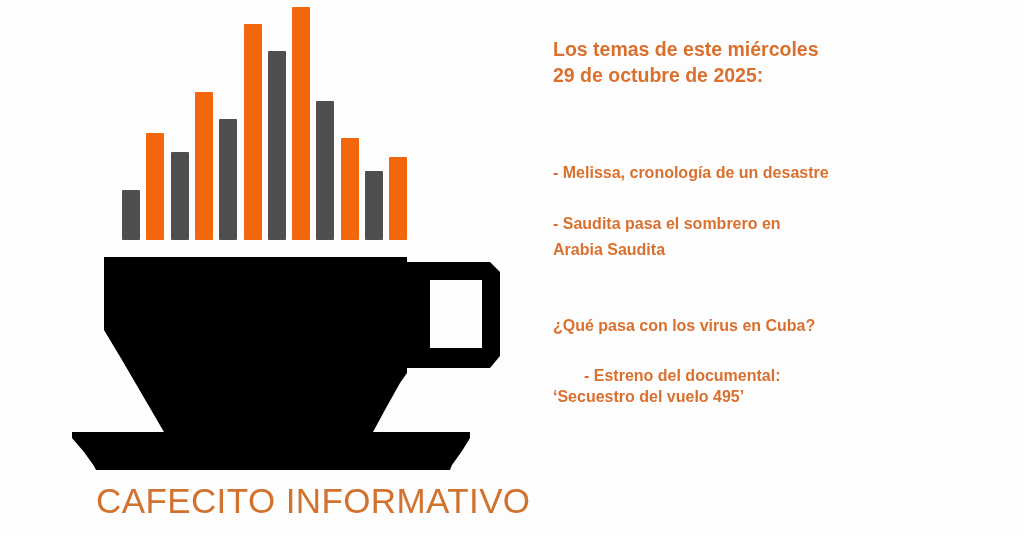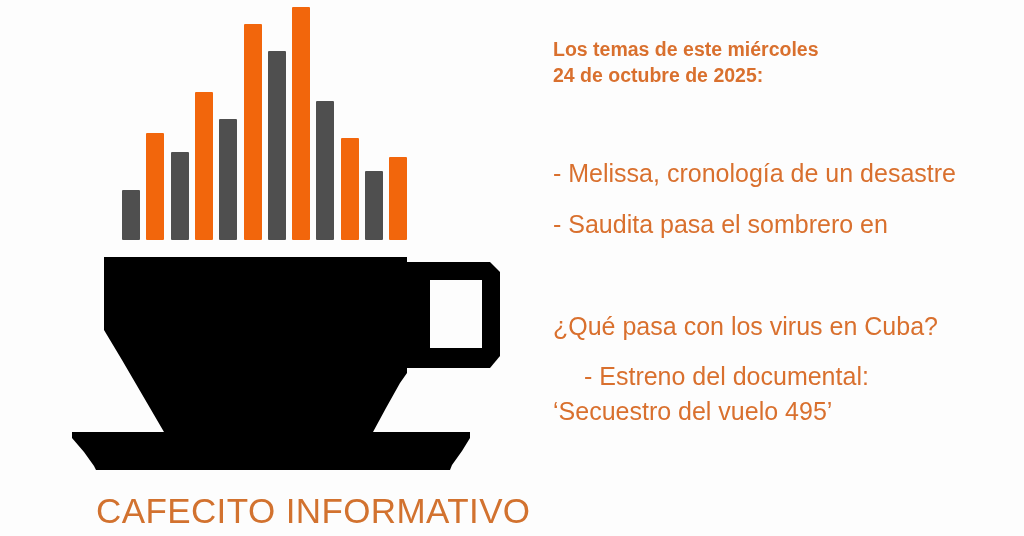--- a/index.html
+++ b/index.html
@@ -51,21 +51,21 @@
     left: 60px;
     top: 248px;
     width: 450px;
     height: 240px;
   }
 
   
   #wordmark {
     position: absolute;
     left: 96px;
-    top: 492px;
+    top: 482px;
     width: 420px;
     font-size: 35px;
     font-weight: 400;
     letter-spacing: 0.4px;
     color: #D2722F;
     white-space: nowrap;
     line-height: 1.1;
   }
 
   
@@ -73,22 +73,22 @@
     position: absolute;
     left: 553px;
     top: 0;
     width: 460px;
     height: 536px;
     color: #D9702E;
   }
   .topic-line {
     position: absolute;
     left: 0;
-    font-size: 25px;
-    font-weight: normal;
+    font-size: 16px;
+    font-weight: bold;
     line-height: 26px;
     white-space: nowrap;
     color: #D9702E;
   }
   .heading-line { font-size: 19.5px; font-weight: bold; text-align: right; }
 </style>
 </head>
 <body>
 
 <div id="canvas" style="background: rgb(253, 253, 253);">
@@ -122,25 +122,26 @@
 
         <rect x="370" y="32" width="52" height="68" fill="#FDFDFD"></rect>
       </svg>
     </div>
 
     <div id="wordmark">CAFECITO INFORMATIVO</div>
   </div>
 
   <div id="topics">
     <div class="topic-line heading-line" style="top:36px;">Los temas de este miércoles</div>
-    <div class="topic-line heading-line" style="top:62px;">24 de octubre de 2025:</div>
+    <div class="topic-line heading-line" style="top:62px;">29 de octubre de 2025:</div>
 
     <div class="topic-line" style="top:160px;">- Melissa, cronología de un desastre</div>
 
     <div class="topic-line" style="top:211px;">- Saudita pasa el sombrero en</div>
+    <div class="topic-line" style="top:237px;">Arabia Saudita</div>
 
     <div class="topic-line" style="top:313px;text-align:right;">¿Qué pasa con los virus en Cuba?</div>
 
     <div class="topic-line" style="top:363px;margin-left:31px;">- Estreno del documental:</div>
-    <div class="topic-line" style="top:398px;text-align:right;">‘Secuestro del vuelo 495’</div>
+    <div class="topic-line" style="top:384px;text-align:right;">‘Secuestro del vuelo 495’</div>
   </div>
 
 </div>
 
 </body></html>

